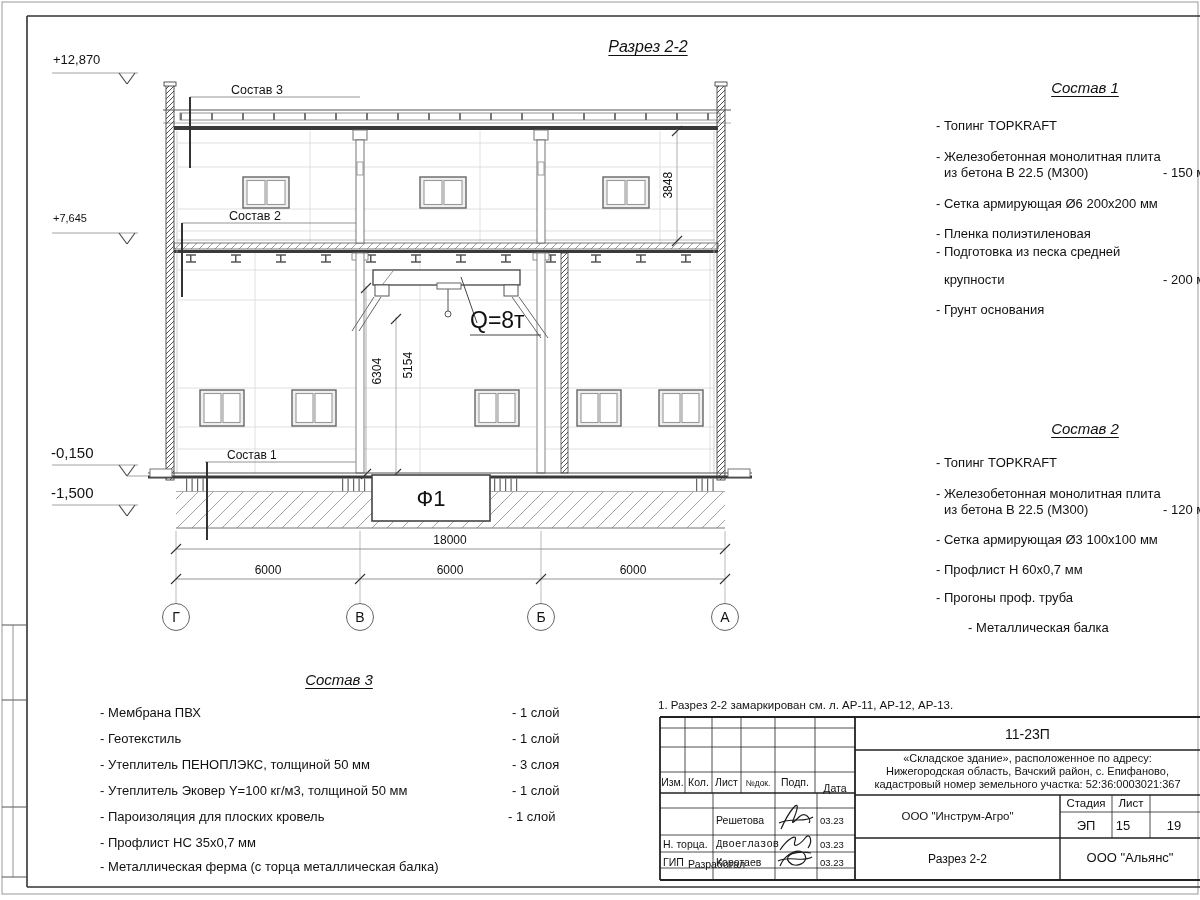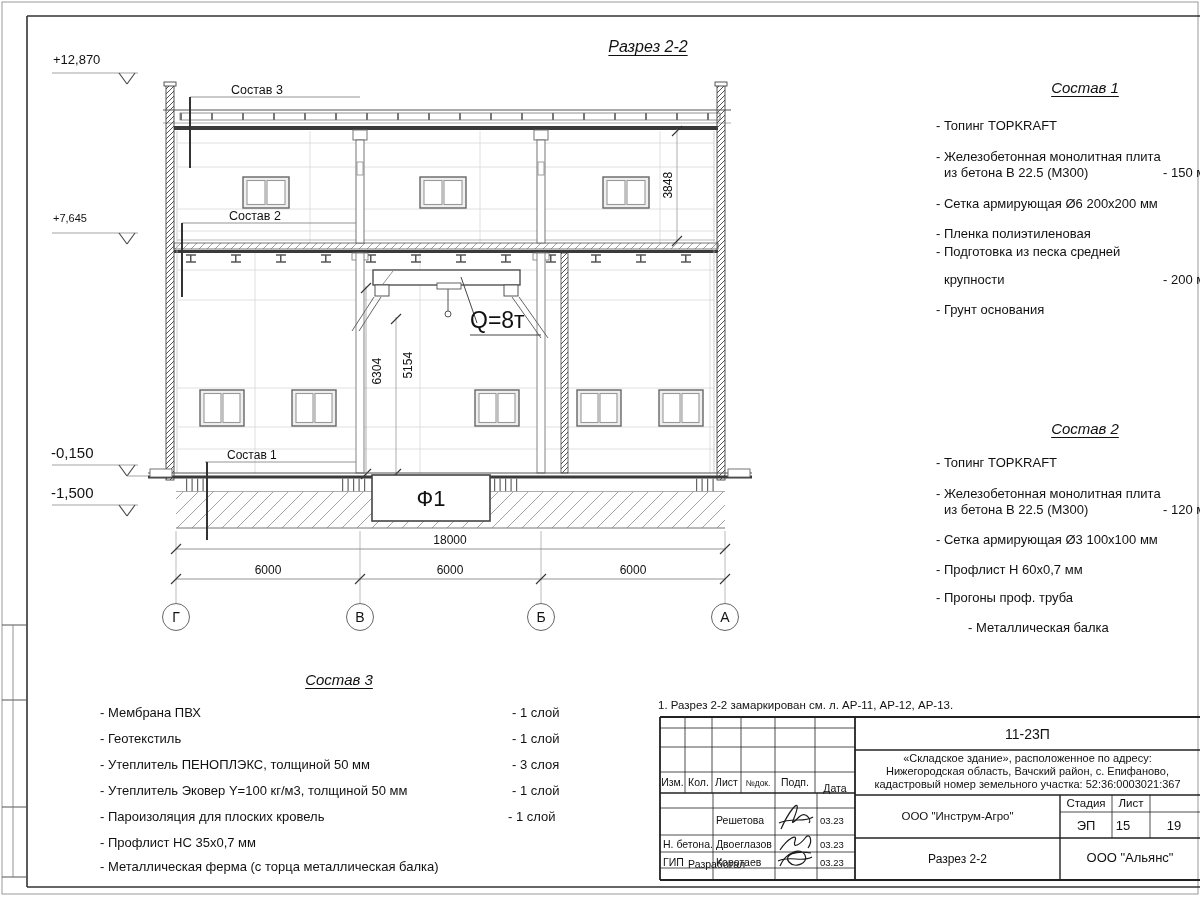--- a/index.html
+++ b/index.html
@@ -330,22 +330,22 @@
 <div class="t" style="left:660px;top:776px;width:25px;text-align:center;font-size:10.5px;">Изм.</div>
 <div class="t" style="left:685px;top:776px;width:27px;text-align:center;font-size:10.5px;">Кол.</div>
 <div class="t" style="left:712px;top:776px;width:29px;text-align:center;font-size:10.5px;">Лист</div>
 <div class="t" style="left:741px;top:778px;width:34px;text-align:center;font-size:8.5px;">№док.</div>
 <div class="t" style="left:775px;top:776px;width:40px;text-align:center;font-size:10.5px;">Подп.</div>
 <div class="t" style="left:815px;top:776px;width:40px;text-align:center;font-size:10.5px;margin-top:6px;">Дата</div>
 
 <div class="t small" style="left:688px;top:814px;margin-top:44px;">Разработал</div>
 <div class="t small" style="left:716px;top:814px;">Решетова</div>
 <div class="t small" style="left:820px;top:815px;width:34px;font-size:9.5px;">03.23</div>
-<div class="t small" style="left:663px;top:838px;">Н. бетона.</div>
-<div class="t small" style="left:716px;top:838px;">Двоеглазов</div>
+<div class="t small" style="left:663px;top:838px;">Н. торца.</div>
+<div class="t small" style="left:716px;top:838px;font-family:Liberation Mono, monospace;">Двоеглазов</div>
 <div class="t small" style="left:820px;top:839px;width:34px;font-size:9.5px;">03.23</div>
 <div class="t small" style="left:663px;top:856px;">ГИП</div>
 <div class="t small" style="left:716px;top:856px;">Коротаев</div>
 <div class="t small" style="left:820px;top:857px;width:34px;font-size:9.5px;">03.23</div>
 
 <div class="t" style="left:855px;top:810px;width:205px;text-align:center;font-size:11.5px;">ООО "Инструм-Агро"</div>
 <div class="t" style="left:855px;top:852px;width:205px;text-align:center;font-size:12px;">Разрез 2-2</div>
 <div class="t" style="left:1060px;top:850px;width:140px;text-align:center;font-size:13px;">ООО "Альянс"</div>
 
 <div class="t" style="left:1060px;top:797px;width:52px;text-align:center;font-size:11.5px;">Стадия</div>

